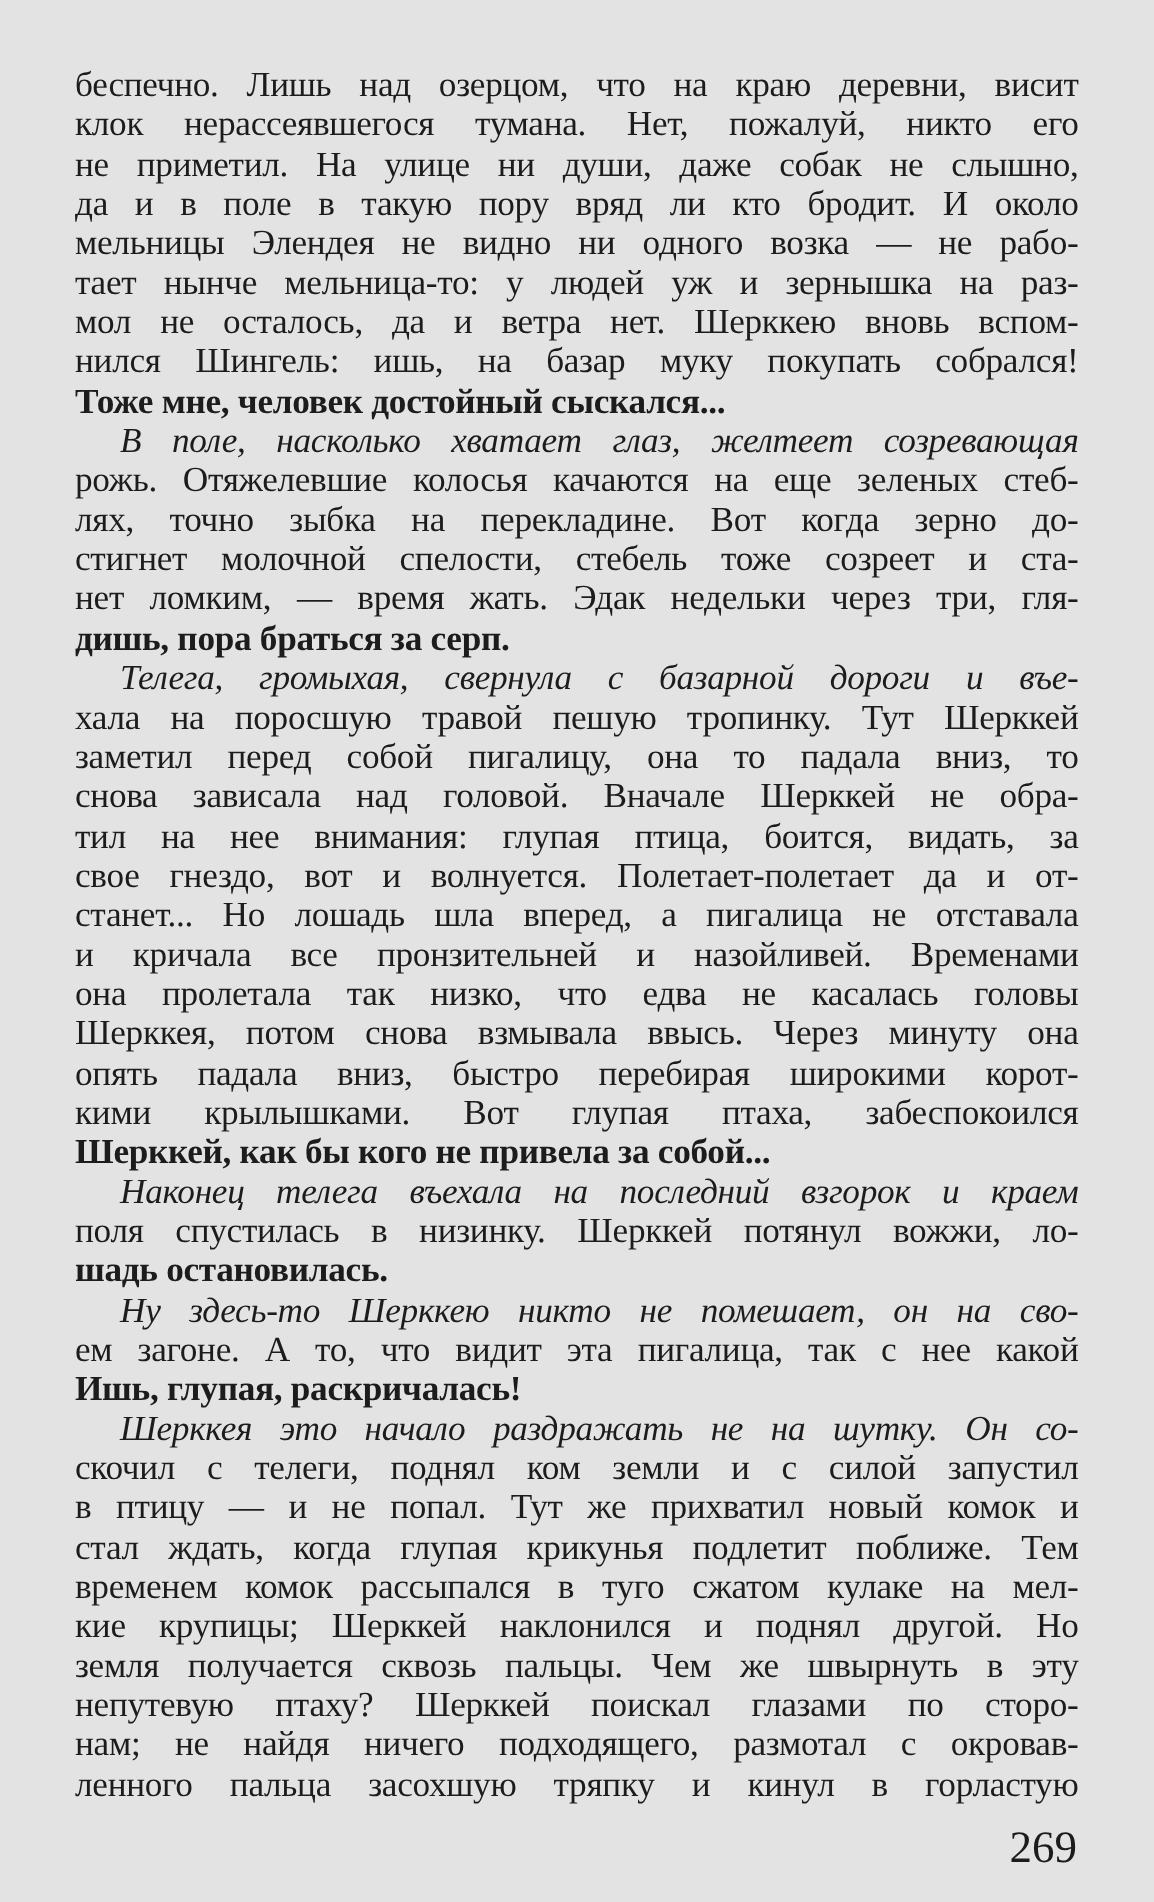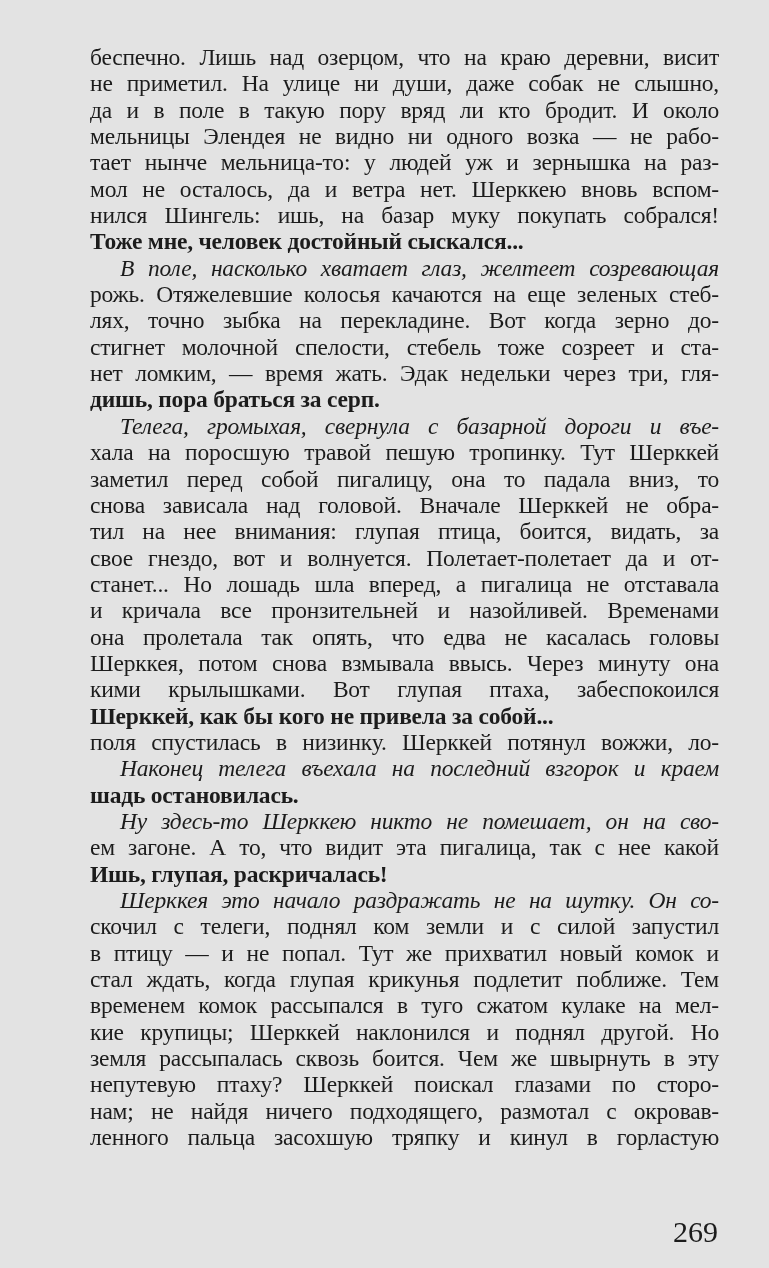--- a/index.html
+++ b/index.html
@@ -17,38 +17,38 @@
   }
   .line {
     display: block;
     height: 26.35px;
     line-height: 26.35px;
     font-size: 23.5px;
     white-space: nowrap;
     text-align: justify;
     text-align-last: justify;
     letter-spacing: -0.2px;
-    margin-left: 40px;
   }
   .line.last { text-align-last: left; font-weight: bold; }
   .line.indent { padding-left: 30px; font-style: italic; }
   .page-number {
     position: absolute;
     right: 51px; top: 1219px;
     font-size: 30px;
     line-height: 26px;
   }
 </style>
 </head>
 <body>
 
 <div class="page-text">
 
   <div>
     <span class="line">беспечно. Лишь над озерцом, что на краю деревни, висит</span>
+    <span class="line">клок нерассеявшегося тумана. Нет, пожалуй, никто его</span>
     <span class="line">не приметил. На улице ни души, даже собак не слышно,</span>
     <span class="line">да и в поле в такую пору вряд ли кто бродит. И около</span>
     <span class="line">мельницы Элендея не видно ни одного возка — не рабо-</span>
     <span class="line">тает нынче мельница-то: у людей уж и зернышка на раз-</span>
     <span class="line">мол не осталось, да и ветра нет. Шерккею вновь вспом-</span>
     <span class="line">нился Шингель: ишь, на базар муку покупать собрался!</span>
     <span class="line last">Тоже мне, человек достойный сыскался...</span>
   </div>
 
   <div>
@@ -62,45 +62,46 @@
 
   <div>
     <span class="line indent">Телега, громыхая, свернула с базарной дороги и въе-</span>
     <span class="line">хала на поросшую травой пешую тропинку. Тут Шерккей</span>
     <span class="line">заметил перед собой пигалицу, она то падала вниз, то</span>
     <span class="line">снова зависала над головой. Вначале Шерккей не обра-</span>
     <span class="line">тил на нее внимания: глупая птица, боится, видать, за</span>
     <span class="line">свое гнездо, вот и волнуется. Полетает-полетает да и от-</span>
     <span class="line">станет... Но лошадь шла вперед, а пигалица не отставала</span>
     <span class="line">и кричала все пронзительней и назойливей. Временами</span>
-    <span class="line">она пролетала так опять, что едва не касалась головы</span>
+    <span class="line">она пролетала так низко, что едва не касалась головы</span>
     <span class="line">Шерккея, потом снова взмывала ввысь. Через минуту она</span>
+    <span class="line">опять падала вниз, быстро перебирая широкими корот-</span>
     <span class="line">кими крылышками. Вот глупая птаха, забеспокоился</span>
     <span class="line last">Шерккей, как бы кого не привела за собой...</span>
   </div>
 
   <div>
+    <span class="line indent">Наконец телега въехала на последний взгорок и краем</span>
     <span class="line">поля спустилась в низинку. Шерккей потянул вожжи, ло-</span>
-    <span class="line indent">Наконец телега въехала на последний взгорок и краем</span>
     <span class="line last">шадь остановилась.</span>
   </div>
 
   <div>
     <span class="line indent">Ну здесь-то Шерккею никто не помешает, он на сво-</span>
     <span class="line">ем загоне. А то, что видит эта пигалица, так с нее какой</span>
     <span class="line last">Ишь, глупая, раскричалась!</span>
   </div>
 
   <div>
     <span class="line indent">Шерккея это начало раздражать не на шутку. Он со-</span>
     <span class="line">скочил с телеги, поднял ком земли и с силой запустил</span>
     <span class="line">в птицу — и не попал. Тут же прихватил новый комок и</span>
     <span class="line">стал ждать, когда глупая крикунья подлетит поближе. Тем</span>
     <span class="line">временем комок рассыпался в туго сжатом кулаке на мел-</span>
     <span class="line">кие крупицы; Шерккей наклонился и поднял другой. Но</span>
-    <span class="line">земля рассыпалась сквозь боится. Чем же швырнуть в эту</span>
+    <span class="line">земля получается сквозь пальцы. Чем же швырнуть в эту</span>
     <span class="line">непутевую птаху? Шерккей поискал глазами по сторо-</span>
     <span class="line">нам; не найдя ничего подходящего, размотал с окровав-</span>
     <span class="line">ленного пальца засохшую тряпку и кинул в горластую</span>
   </div>
 </div>
 
 <div class="page-number">269</div>
 
 </body></html>

